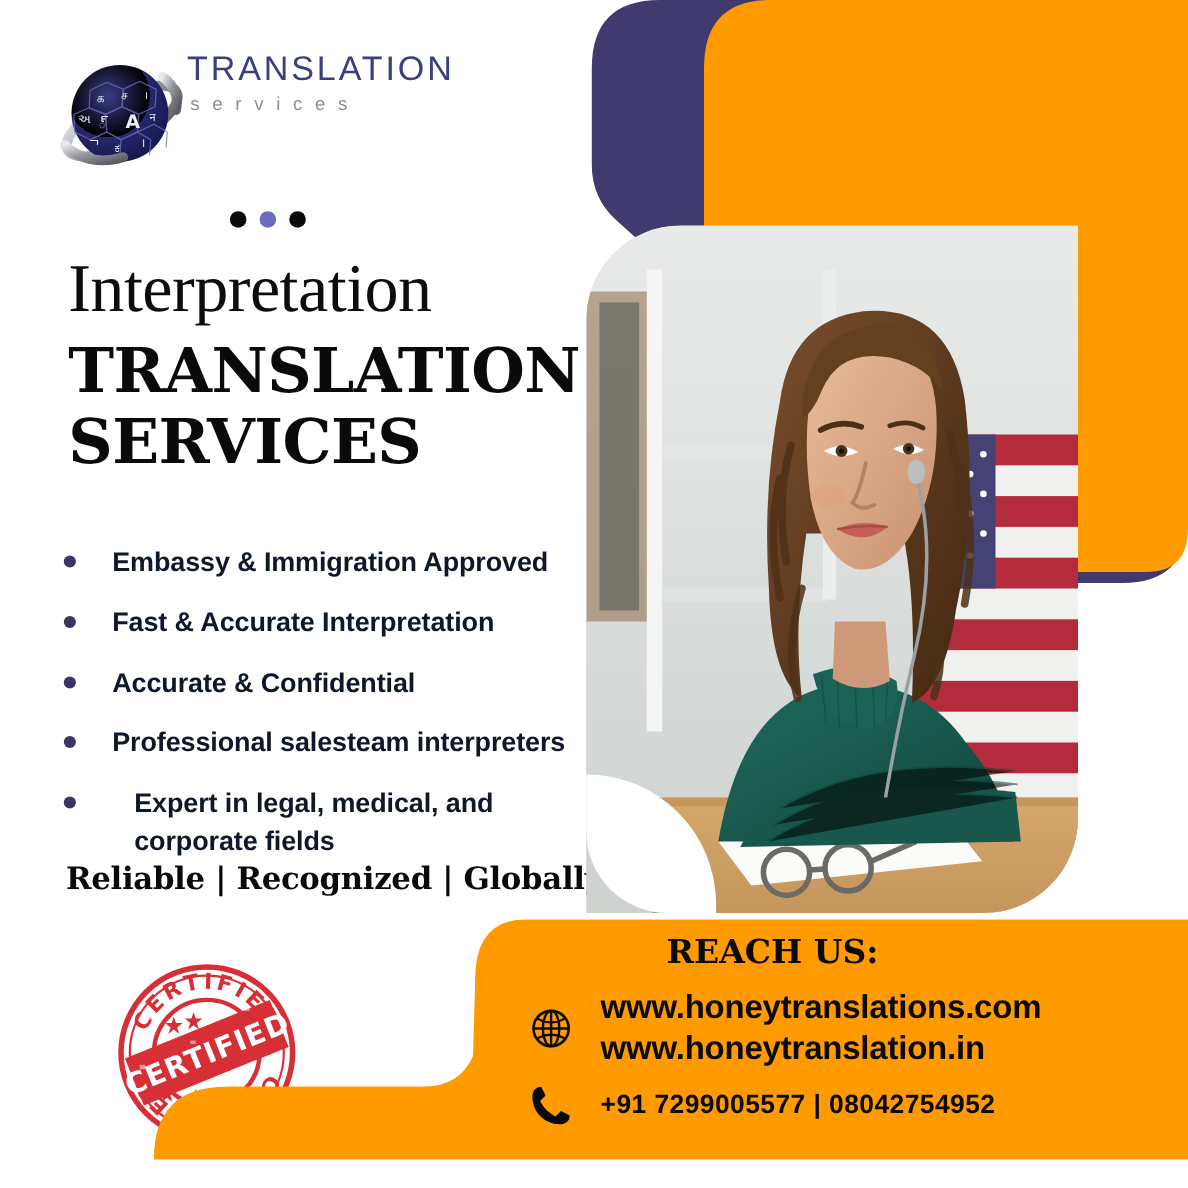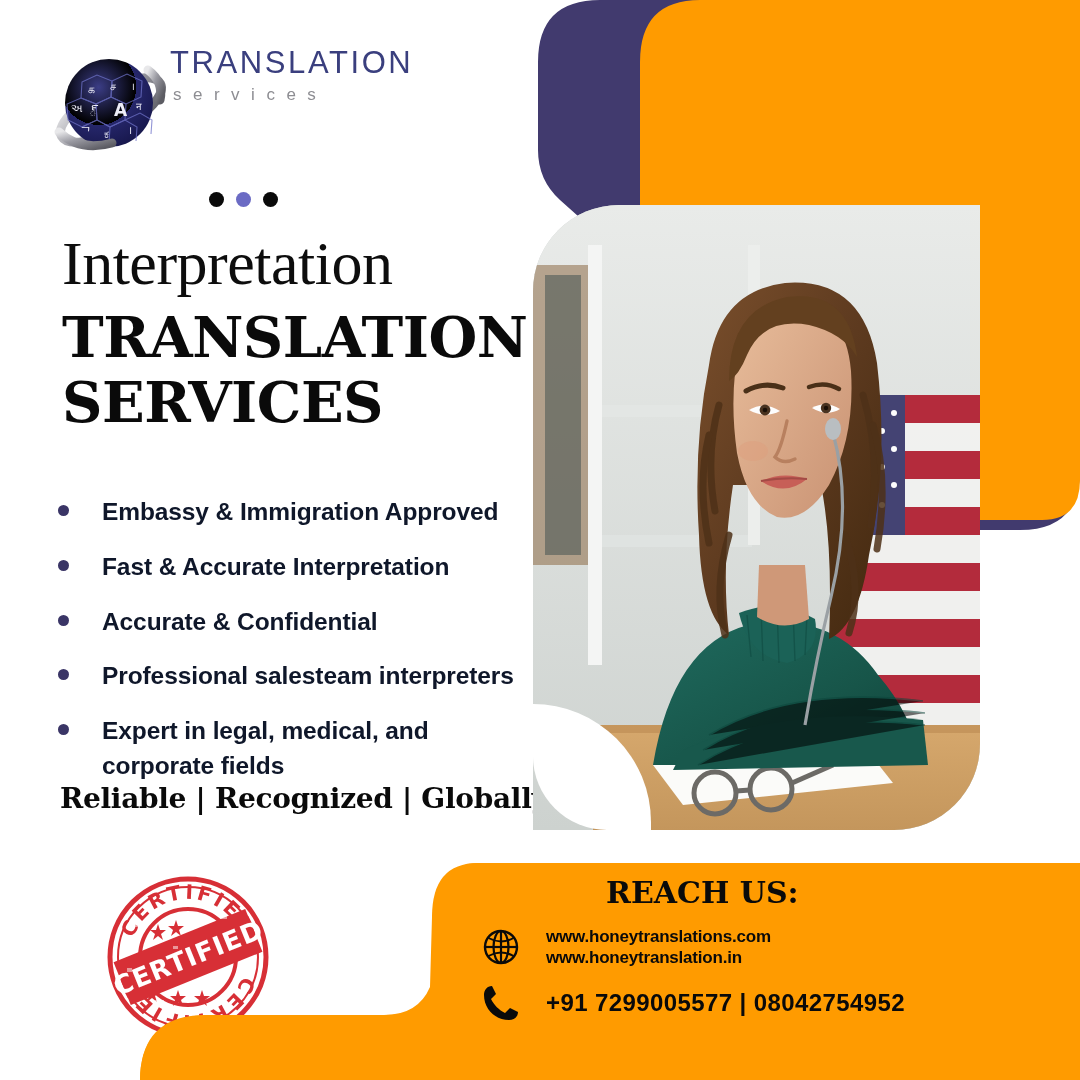--- a/index.html
+++ b/index.html
@@ -54,21 +54,21 @@
   }
   .headline-main {
     font-family:"DejaVu Serif", serif;
     font-size:56px; font-weight:700; color:#0a0a0a;
     line-height:1.16; letter-spacing:-0.5px; margin-top:10px;
   }
 
   
   .bullets { position:absolute; left:58px; top:495px; width:480px; }
   .bullet-row { display:flex; align-items:flex-start; margin-bottom:20px; }
-  .bullet-row:last-child { margin-bottom:0; }
+  .bullet-row:last-child { margin-bottom:0;gap:20px; }
   .bullet-dot {
     width:11px; height:11px; border-radius:50%;
     background:#3A3566; margin-top:10px; flex:0 0 11px;
   }
   .bullet-text {
     margin-left:33px;
     font-family:"Liberation Sans", sans-serif;
     font-size:24.5px; font-weight:700; color:#0f172a;
     line-height:1.42; letter-spacing:-0.1px;
   }
@@ -96,38 +96,38 @@
     position:absolute; left:0; bottom:0; width:118px; height:126px;
     background:#ffffff;
     border-top-right-radius:118px;
     border-bottom-left-radius:74px;
   }
 
   
   .stamp { position:absolute; left:103px; top:872px; width:170px; height:170px; }
 
   
-  .footer { position:absolute; left:0; top:863px; width:1080px; height:218px;text-decoration:underline; }
+  .footer { position:absolute; left:0; top:836px; width:1080px; height:218px;text-decoration:underline; }
   .footer-content {
     position:absolute; left:478px; top:12px; width:600px; color:#0a0a0a;
   }
   .reach-title {
     font-family:"DejaVu Serif", serif;
     font-size:30px; font-weight:700; letter-spacing:0px;
     margin-left:128px; margin-bottom:14px;
   }
   .contact-row { display:flex; align-items:center; margin-bottom:10px; }
   .contact-icon {
     flex:0 0 46px; width:46px; height:46px;
     display:flex; align-items:center; justify-content:center;
   }
   .contact-val {
     margin-left:22px;
     font-family:"Liberation Sans", sans-serif;
-    font-weight:700; font-size:17px; color:#0a0a0a; line-height:1.25;
+    font-weight:700; font-size:30px; color:#0a0a0a; line-height:1.25;
     letter-spacing:-0.2px;
   }
   .contact-val .ln { display:block; }
   .contact-row.phone .contact-val { font-size:24px; letter-spacing:0.4px; }
 </style>
 </head>
 <body>
 
 <div id="poster">
 

